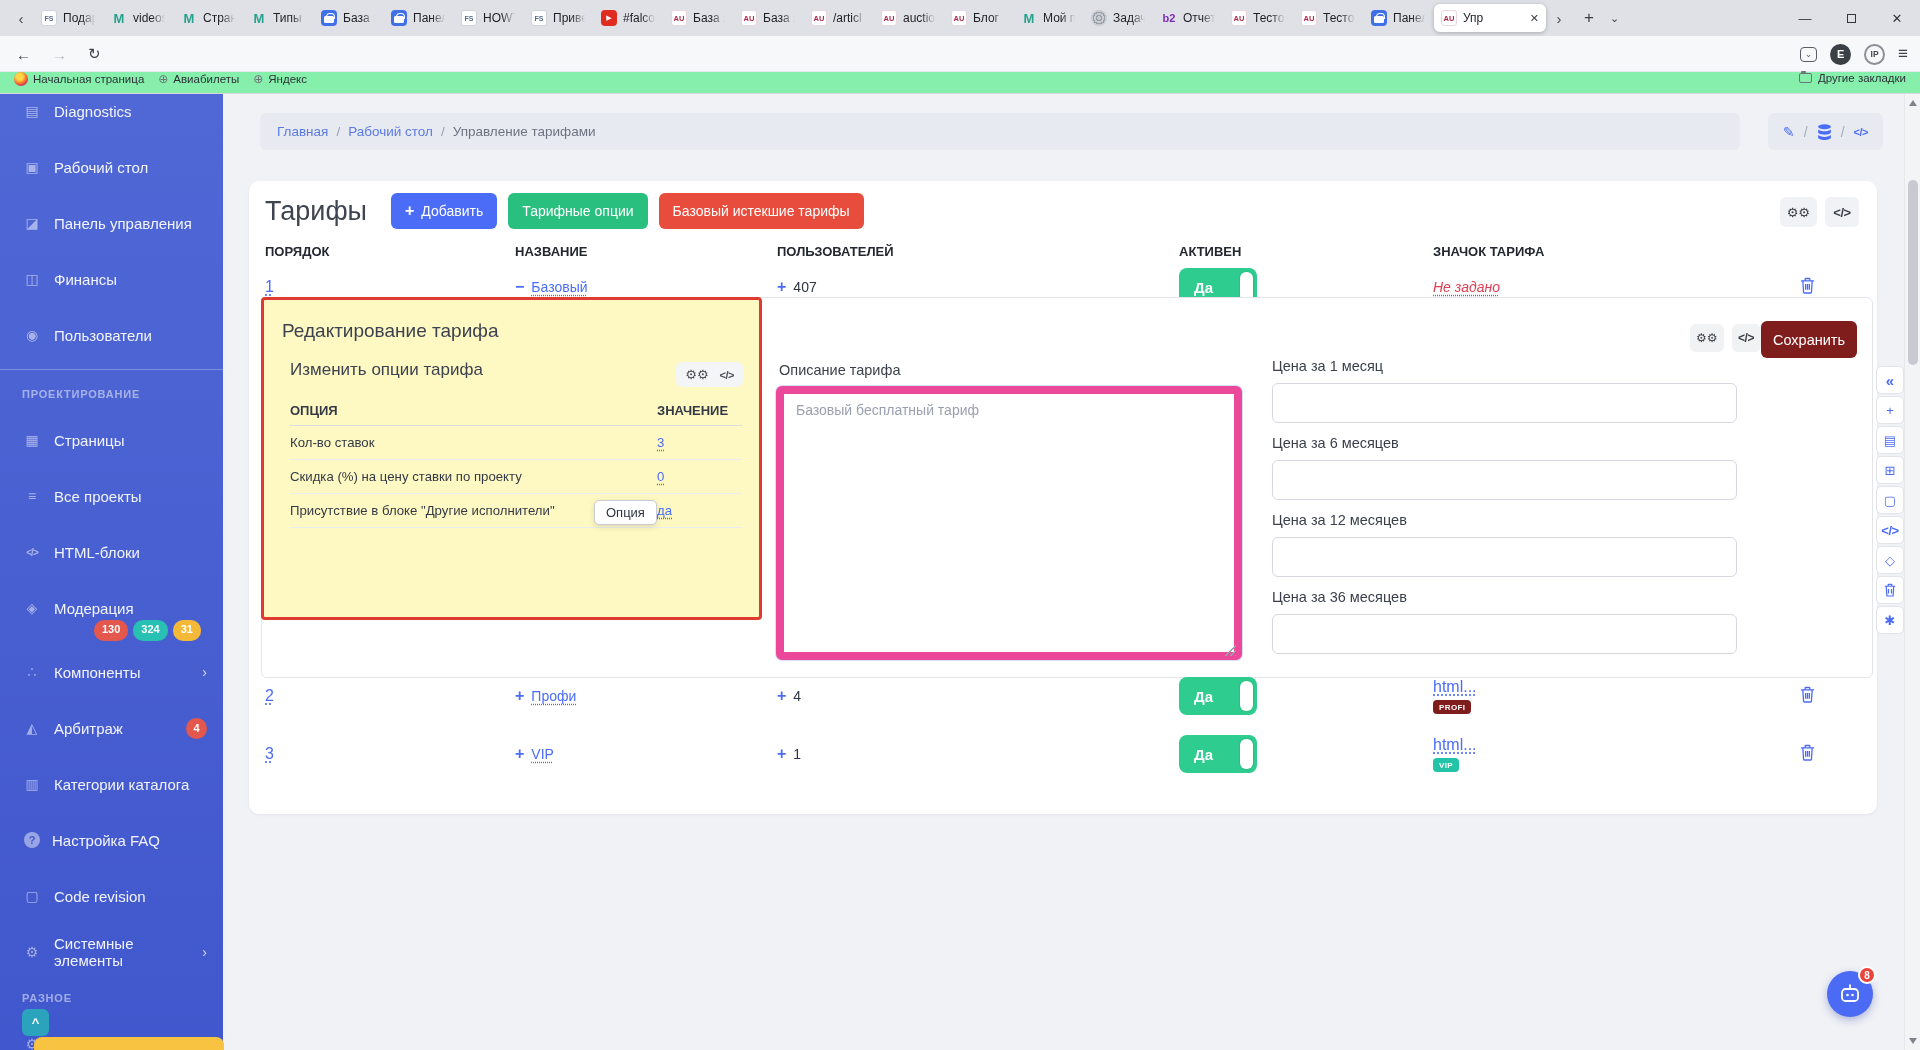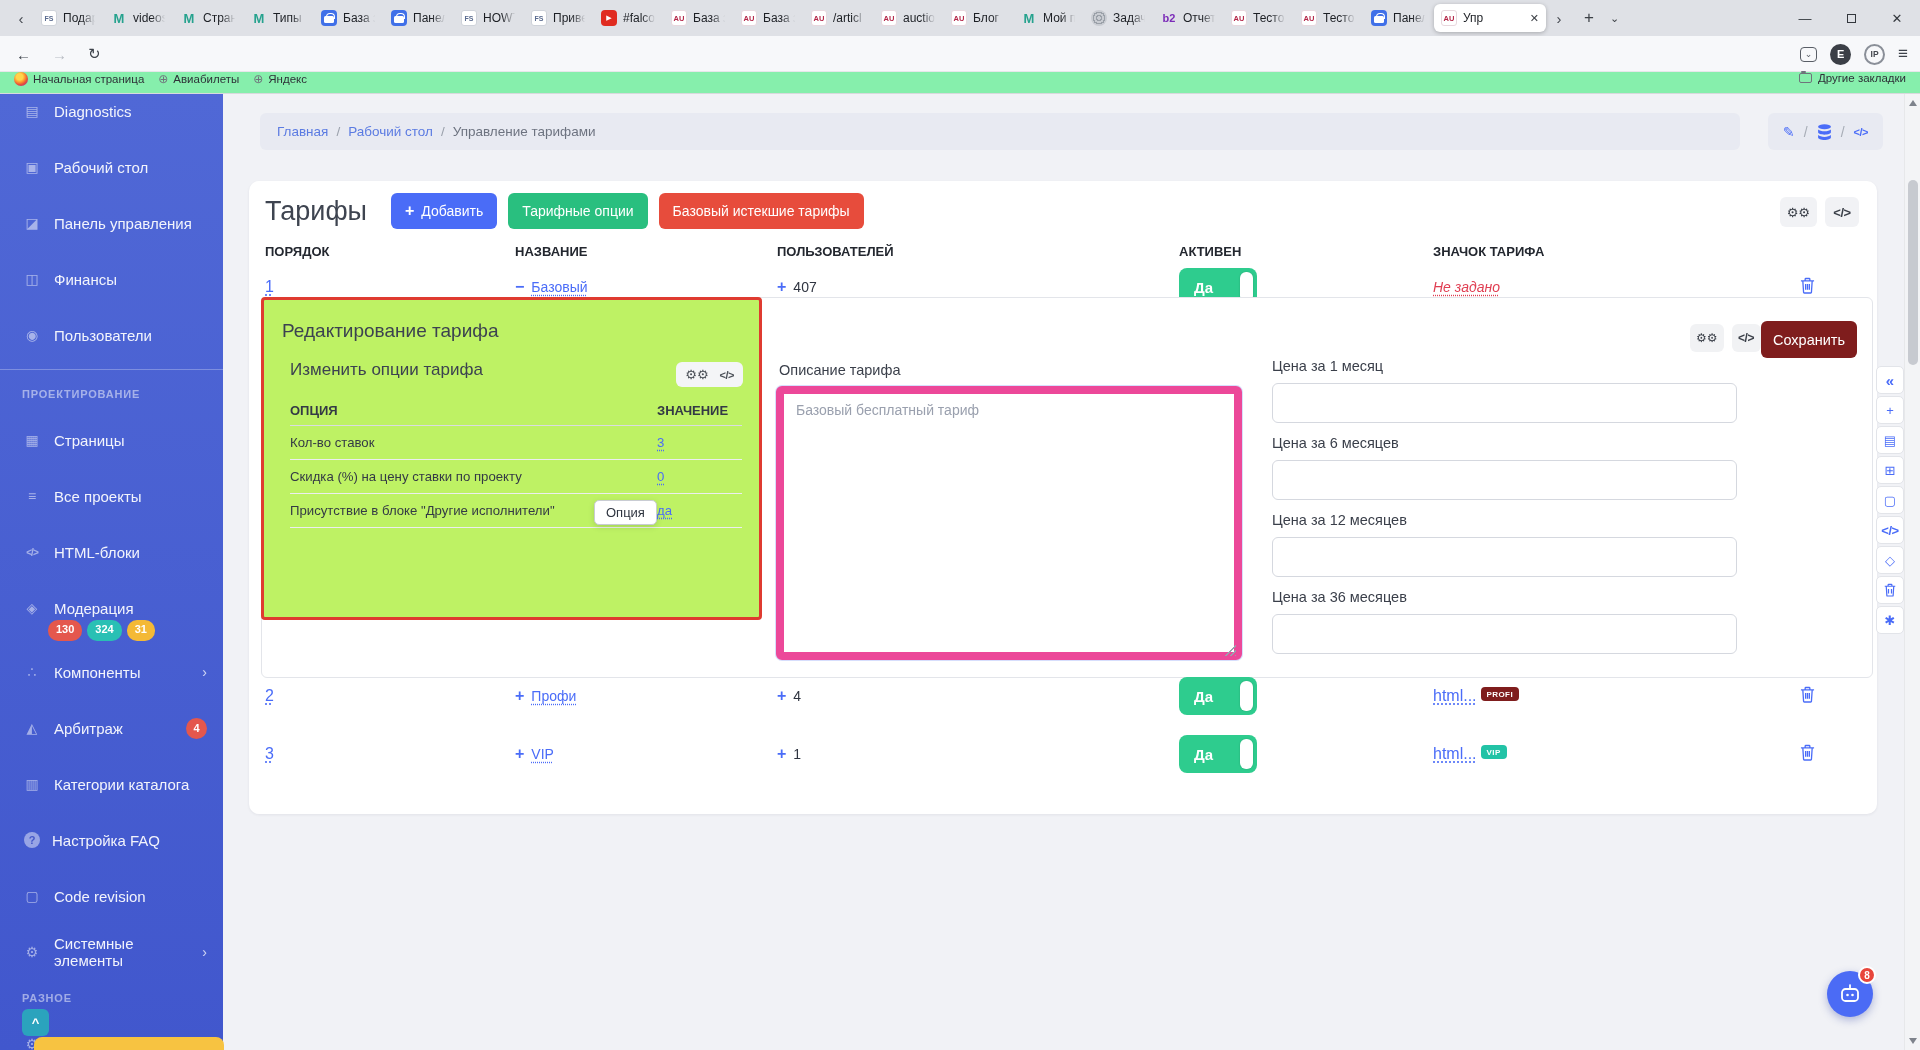--- a/index.html
+++ b/index.html
@@ -54,21 +54,21 @@
 
 
 .sidebar{position:absolute;top:94px;left:0;width:223px;bottom:0;background:linear-gradient(180deg,#5068d6,#4157cd);overflow:hidden}
 .s-item{height:56px;display:flex;align-items:center;padding:0 16px 0 22px;color:rgba(255,255,255,.93);font-size:15px}
 .s-item.first{margin-top:-11px}
 .s-ico{width:20px;min-width:20px;margin-right:12px;opacity:.55;font-size:14px;text-align:center}
 .s-ico.code-g{font-size:10px;font-weight:bold;letter-spacing:-1px}
 .s-ico.round{opacity:1;background:rgba(255,255,255,.45);color:#4458c8;border-radius:50%;width:16px;min-width:16px;height:16px;line-height:16px;font-size:11px;font-weight:bold;margin-left:2px}
 .s-section{height:36px;display:flex;align-items:center;padding:0 22px;font-size:11px;font-weight:bold;letter-spacing:.8px;color:rgba(255,255,255,.5)}
 .s-divider{border:none;border-top:1px solid rgba(255,255,255,.28);margin:6px 0}
-.s-badges{display:flex;gap:5px;padding-left:48px;margin-top:-16px;height:24px}
+.s-badges{display:flex;gap:5px;padding-left:94px;margin-top:-16px;height:24px}
 .s-badge{font-size:11px;font-weight:bold;color:#fff;padding:3px 8px;border-radius:10px;height:21px}
 .bg-red{background:#e4574d}.bg-teal{background:#29c0b4}.bg-yellow{background:#f4b936}
 .s-chevron{margin-left:auto;opacity:.8;font-size:14px}
 .s-count{margin-left:auto;background:#e4574d;color:#fff;font-size:11px;font-weight:bold;width:21px;height:21px;border-radius:50%;display:flex;align-items:center;justify-content:center}
 .scrolltop{position:absolute;left:22px;bottom:14px;width:27px;height:27px;border-radius:6px;background:#2ba3bd;color:#fff;display:flex;align-items:center;justify-content:center;font-weight:bold;font-size:13px;z-index:5}
 .yellowbar{position:absolute;left:34px;bottom:0;width:190px;height:13px;border-radius:8px 8px 0 0;background:#f7c341;z-index:4}
 
 
 .main{position:absolute;left:223px;top:94px;right:0;bottom:0;background:#f1f2f6}
 .breadcrumb{position:absolute;left:37px;top:19px;width:1480px;height:37px;background:#e8eaf2;border-radius:6px;display:flex;align-items:center;padding:0 17px;font-size:13.5px;gap:8px}
@@ -96,27 +96,27 @@
 .trow.r2{top:486px;height:58px}
 .trow.r3{top:544px;height:58px}
 .link{color:#4a6cf8}
 .dotted{text-decoration:underline dotted;text-underline-offset:3px}
 .pm{color:#4a6cf8;font-weight:bold;margin-right:7px;font-size:16px}
 .cellflex{display:flex;align-items:center;font-size:14px}
 .users-num{color:#2f3440}
 .toggle{width:78px;height:38px;background:#2ecc8e;border-radius:8px;position:relative;color:#fff;font-weight:bold;font-size:15px;display:flex;align-items:center;padding-left:15px}
 .toggle-knob{position:absolute;right:4px;top:4px;width:13px;height:30px;background:#fff;border-radius:6px;box-shadow:0 0 2px rgba(0,0,0,.2)}
 .notset{color:#e03e52;font-style:italic;font-size:14px;text-decoration:underline dotted;text-underline-offset:3px}
-.badge-stack{display:flex;flex-direction:row;align-items:flex-start;gap:4px}
+.badge-stack{display:flex;flex-direction:column;align-items:flex-start;gap:4px}
 .badge-tag{font-size:8px;font-weight:bold;color:#fff;padding:2.5px 6px;border-radius:4px;letter-spacing:.4px}
 .badge-profi{background:#7f1d1d}.badge-vip{background:#22c3a6}
 .trash-cell{justify-self:start;margin-left:7px}
 
 .expand-box{position:absolute;left:12px;top:116px;width:1612px;height:381px;border:1px solid #e3e5ea;border-radius:6px;background:#fff}
-.red-panel{position:absolute;left:-1px;top:-1px;width:501px;height:323px;border:3px solid #df3b30;border-radius:4px;background:#bef264;z-index:2}
+.red-panel{position:absolute;left:-1px;top:-1px;width:501px;height:323px;border:3px solid #df3b30;border-radius:4px;background:#fef9c3;z-index:2}
 .rp-title{position:absolute;left:18px;top:20px;font-size:19px;color:#3c4250}
 .rp-sub{position:absolute;left:26px;top:60px;font-size:17px;color:#3c4250}
 .rp-tools{position:absolute;right:16px;top:62px;background:#f4f5f7;border-radius:6px;padding:5px 9px;display:flex;gap:11px;color:#4b5058;font-size:13px;align-items:center}
 .opt-table{position:absolute;left:26px;top:96px;width:452px;font-size:13.2px;color:#343a45}
 .opt-head{display:grid;grid-template-columns:1fr 85px;font-weight:bold;font-size:13px;padding:7px 0;border-bottom:1px solid #d9dce1}
 .opt-row{display:grid;grid-template-columns:1fr 85px;padding:9px 0;border-bottom:1px solid #ecedf0}
 .opt-val{color:#4a6cf8}
 .tooltip{position:absolute;left:330px;top:200px;background:#fff;border:1px solid #c9ccd3;border-radius:5px;padding:4px 11px;font-size:13px;color:#2f3540;box-shadow:0 2px 6px rgba(0,0,0,.13);z-index:3}
 .desc-label{position:absolute;left:517px;top:64px;font-size:14.5px;color:#3a3f4a}
 .desc-area{position:absolute;left:514px;top:88px;width:466px;height:274px;border:8px solid #ec4899;border-radius:6px;box-shadow:0 0 0 1px rgba(123,147,245,.3);padding:8px 12px;font-size:14px;color:#9aa0ae;font-family:inherit;resize:none;background:#fff;outline:none}

